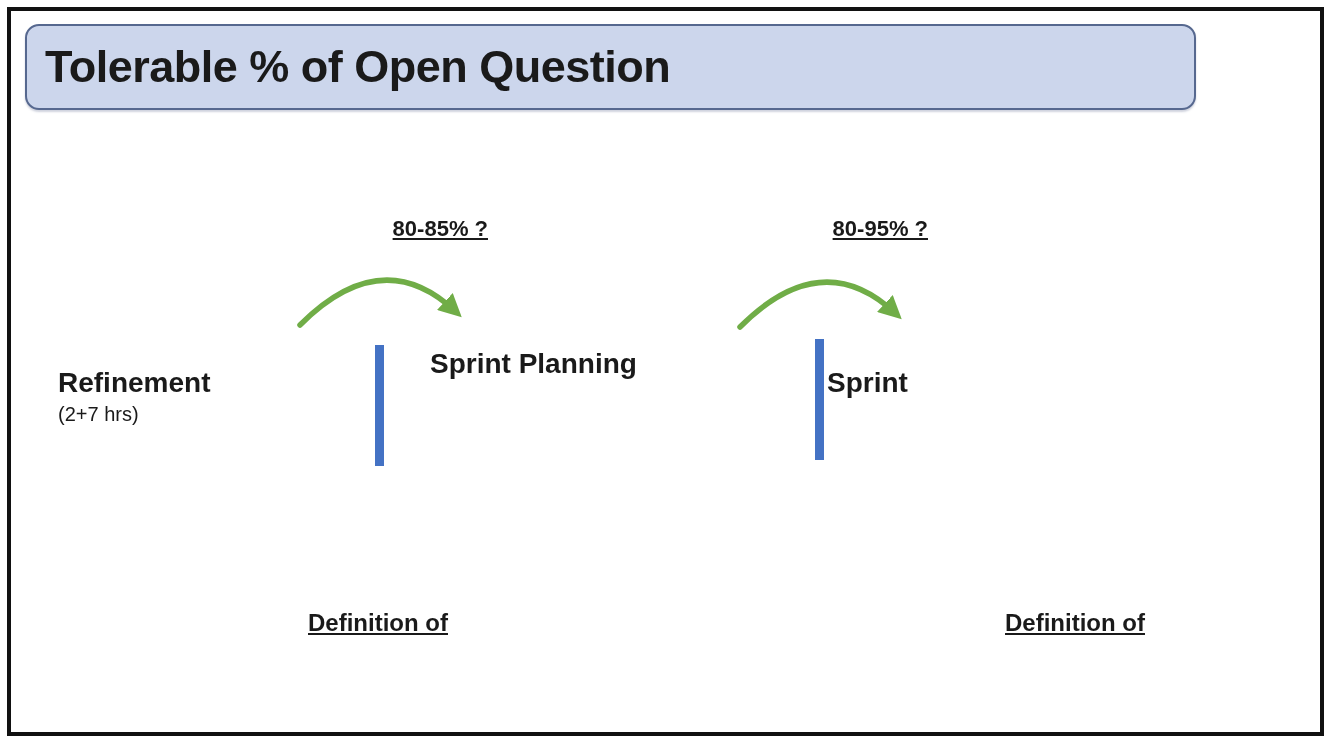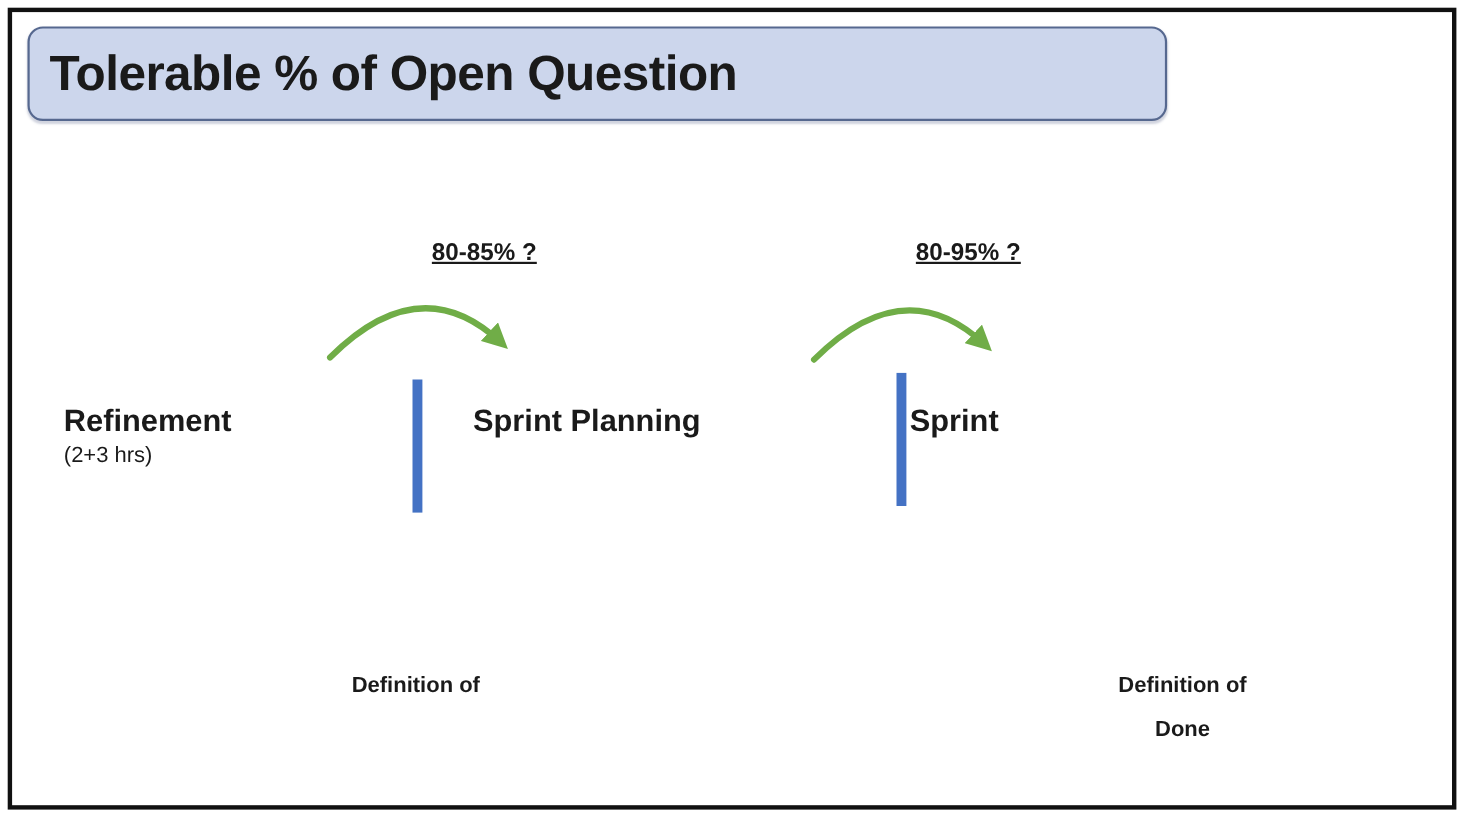--- a/index.html
+++ b/index.html
@@ -21,21 +21,21 @@
     top: 7px;
     right: 7px;
     bottom: 7px;
     border: 4px solid var(--frame_black, #111);
     box-sizing: border-box;
   }
   .title-banner {
     position: absolute;
     left: 25px;
     top: 24px;
-    width: 1036px;
+    width: 1171px;
     height: 86px;
     box-sizing: border-box;
     background: var(--title_fill, #ccd6ec);
     border: 2px solid var(--title_border, #56688f);
     border-radius: 14px;
     display: flex;
     align-items: center;
     padding-left: 18px;
     box-shadow: 0 2px 2px rgba(120,130,160,0.35);
   }
@@ -89,31 +89,32 @@
     font-weight: bold;
     line-height: 32px;
   }
   .stage .stage-duration {
     font-size: 20px;
     font-weight: normal;
     line-height: 26px;
     margin-top: 2px;
   }
   .stage.refinement { left: 58px; top: 367px; width: 280px; }
-  .stage.sprint-planning { left: 430px; top: 367px; width: 300px; }
+  .stage.sprint-planning { left: 430px; top: 348px; width: 300px; }
   .stage.sprint { left: 827px; top: 367px; width: 240px; }
   .definition {
     position: absolute;
     width: 300px;
     top: 603px;
     text-align: center;
-    font-size: 20px;
+    font-size: 24px;
     font-weight: bold;
     line-height: 40px;
     color: var(--text_black, #111);
+    text-decoration: underline;
   }
   .definition.ready { left: 228px; }
   .definition.done { left: 925px; }
 </style>
 </head>
 <body>
 
 <div id="slide">
 
   <div class="frame"></div>
@@ -133,33 +134,32 @@
     </defs>
     <path class="arrow-path" d="M 300 325 Q 382 243 455 311" marker-end="url(#arrowhead)"></path>
     <path class="arrow-path" d="M 740 327 Q 822 245 895 313" marker-end="url(#arrowhead)"></path>
   </svg>
 
   <div class="gate-bar left"></div>
   <div class="gate-bar right"></div>
 
   <div class="stage refinement">
     <div class="stage-label">Refinement</div>
-    <div class="stage-duration">(2+3 hrs)</div>
+    <div class="stage-duration">(2+7 hrs)</div>
   </div>
 
   <div class="stage sprint-planning">
     <div class="stage-label">Sprint Planning</div>
   </div>
 
   <div class="stage sprint">
     <div class="stage-label">Sprint</div>
   </div>
 
   <div class="definition ready">
     <div>Definition of</div>
   </div>
 
   <div class="definition done">
     <div>Definition of</div>
-    <div>Done</div>
   </div>
 
 </div>
 
 </body></html>

